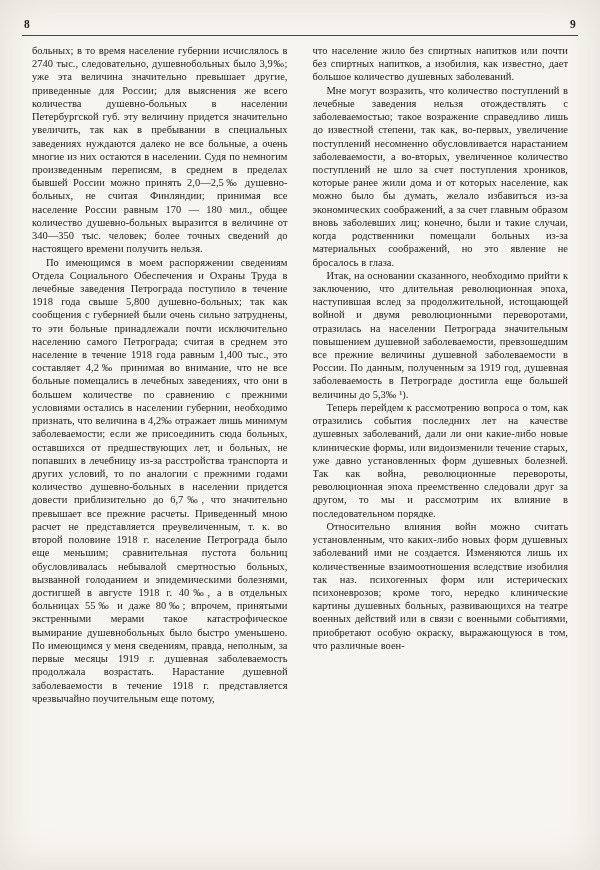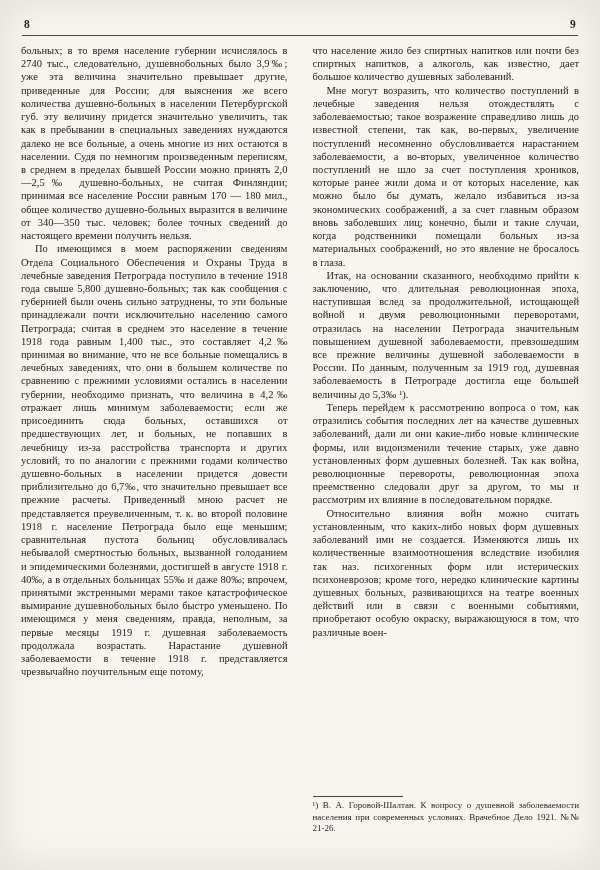--- a/index.html
+++ b/index.html
@@ -40,21 +40,21 @@
     padding: 0 8px;
   }
   .header-rule {
     border: none;
     border-top: 1px solid #4a463f;
     margin: 2px 22px 8px 22px;
   }
   .columns {
     display: flex;
     gap: 25px;
-    padding: 0 21px;
+    padding: 0 32px;
     height: 800px;
     box-sizing: border-box;
   }
   .col {
     flex: 1;
     display: flex;
     flex-direction: column;
     font-size: 10.5px;
     line-height: 1.26;
     text-align: justify;
@@ -97,26 +97,22 @@
   <hr class="header-rule">
 
   <div class="columns">
 
     <div class="col">
       <p class="no-indent">больных; в то время население губернии исчислялось в 2740 тыс., следовательно, душевнобольных было 3,9‰; уже эта величина значительно превышает другие, приведенные для России; для выяснения же всего количества душевно-больных в населении Петербургской губ. эту величину придется значительно увеличить, так как в пребывании в специальных заведениях нуждаются далеко не все больные, а очень многие из них остаются в населении. Судя по немногим произведенным переписям, в среднем в пределах бывшей России можно принять 2,0—2,5‰ душевно-больных, не считая Финляндии; принимая все население России равным 170 — 180 мил., общее количество душевно-больных выразится в величине от 340—350 тыс. человек; более точных сведений до настоящего времени получить нельзя.</p>
       <p>По имеющимся в моем распоряжении сведениям Отдела Социального Обеспечения и Охраны Труда в лечебные заведения Петрограда поступило в течение 1918 года свыше 5,800 душевно-больных; так как сообщения с губернией были очень сильно затруднены, то эти больные принадлежали почти исключительно населению самого Петрограда; считая в среднем это население в течение 1918 года равным 1,400 тыс., это составляет 4,2‰ принимая во внимание, что не все больные помещались в лечебных заведениях, что они в большем количестве по сравнению с прежними условиями остались в населении губернии, необходимо признать, что величина в 4,2‰ отражает лишь минимум заболеваемости; если же присоединить сюда больных, оставшихся от предшествующих лет, и больных, не попавших в лечебницу из-за расстройства транспорта и других условий, то по аналогии с прежними годами количество душевно-больных в населении придется довести приблизительно до 6,7‰, что значительно превышает все прежние расчеты. Приведенный мною расчет не представляется преувеличенным, т. к. во второй половине 1918 г. население Петрограда было еще меньшим; сравнительная пустота больниц обусловливалась небывалой смертностью больных, вызванной голоданием и эпидемическими болезнями, достигшей в августе 1918 г. 40‰, а в отдельных больницах 55‰ и даже 80‰; впрочем, принятыми экстренными мерами такое катастрофическое вымирание душевнобольных было быстро уменьшено. По имеющимся у меня сведениям, правда, неполным, за первые месяцы 1919 г. душевная заболеваемость продолжала возрастать. Нарастание душевной заболеваемости в течение 1918 г. представляется чрезвычайно поучительным еще потому,</p>
     </div>
 
     <div class="col">
-      <p class="no-indent">что население жило без спиртных напитков или почти без спиртных напитков, а алкоголь, как известно, дает большое количество душевных заболеваний.</p>
+      <p class="no-indent">что население жило без спиртных напитков или почти без спиртных напитков, а изобилия, как известно, дает большое количество душевных заболеваний.</p>
       <p>Мне могут возразить, что количество поступлений в лечебные заведения нельзя отождествлять с заболеваемостью; такое возражение справедливо лишь до известной степени, так как, во-первых, увеличение поступлений несомненно обусловливается нарастанием заболеваемости, а во-вторых, увеличенное количество поступлений не шло за счет поступления хроников, которые ранее жили дома и от которых население, как можно было бы думать, желало избавиться из-за экономических соображений, а за счет главным образом вновь заболевших лиц; конечно, были и такие случаи, когда родственники помещали больных из-за материальных соображений, но это явление не бросалось в глаза.</p>
       <p>Итак, на основании сказанного, необходимо прийти к заключению, что длительная революционная эпоха, наступившая вслед за продолжительной, истощающей войной и двумя революционными переворотами, отразилась на населении Петрограда значительным повышением душевной заболеваемости, превзошедшим все прежние величины душевной заболеваемости в России. По данным, полученным за 1919 год, душевная заболеваемость в Петрограде достигла еще большей величины до 5,3‰ ¹).</p>
       <p>Теперь перейдем к рассмотрению вопроса о том, как отразились события последних лет на качестве душевных заболеваний, дали ли они какие-либо новые клинические формы, или видоизменили течение старых, уже давно установленных форм душевных болезней. Так как война, революционные перевороты, революционная эпоха преемственно следовали друг за другом, то мы и рассмотрим их влияние в последовательном порядке.</p>
       <p>Относительно влияния войн можно считать установленным, что каких-либо новых форм душевных заболеваний ими не создается. Изменяются лишь их количественные взаимоотношения вследствие изобилия так наз. психогенных форм или истерических психоневрозов; кроме того, нередко клинические картины душевных больных, развивающихся на театре военных действий или в связи с военными событиями, приобретают особую окраску, выражающуюся в том, что различные воен-</p>
-      <div class="footnote-block">
-        <hr class="footnote-rule">
-        <div class="footnote">¹) В. А. Горовой-Шалтан. К вопросу о душевной заболеваемости населения при современных условиях. Врачебное Дело 1921. №№ 21-26.</div>
-      </div>
     </div>
 
   </div>
 
 </div>
 
 </body></html>

